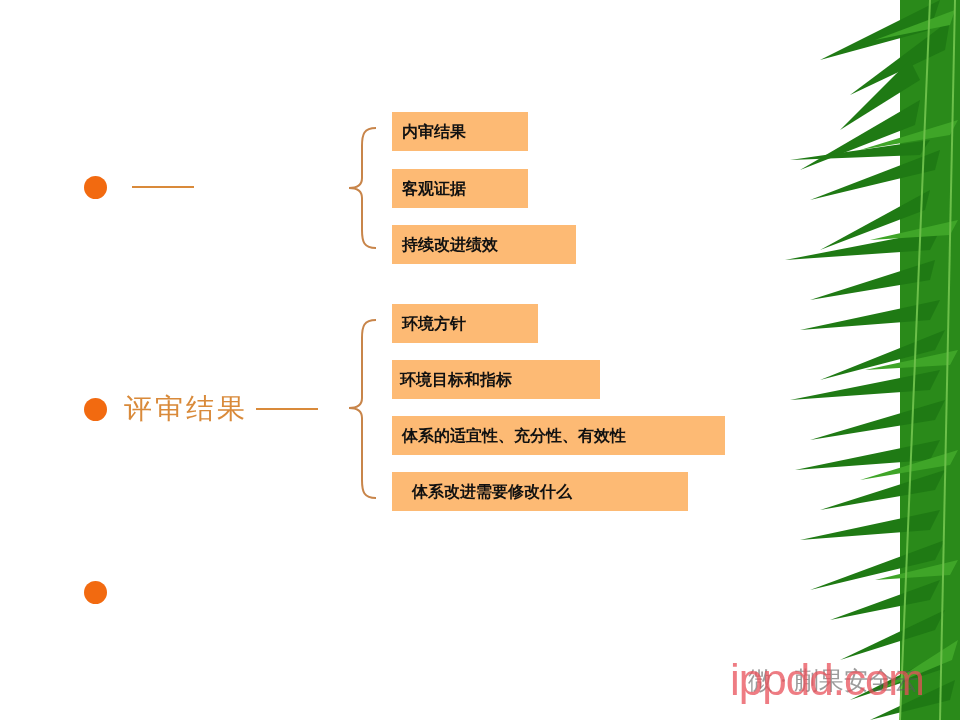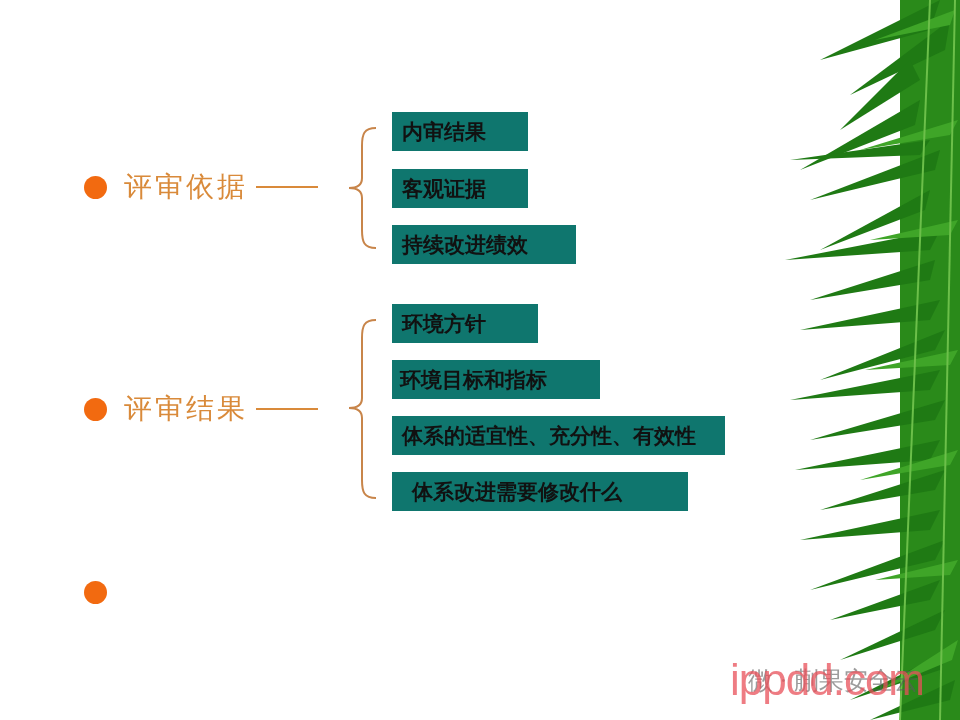--- a/index.html
+++ b/index.html
@@ -2,31 +2,30 @@
 <html><head>
 <meta charset="utf-8">
 <style>
   html, body { margin: 0; padding: 0; }
   body { width: 960px; height: 720px; position: relative; overflow: hidden; background: #ffffff; font-family: "DejaVu Serif", "Liberation Serif", serif; }
   .bullet-row { position: absolute; left: 84px; height: 40px; display: flex; align-items: center; }
   .bullet { width: 23px; height: 23px; border-radius: 50%; background: #f26a10; margin-right: 17px; flex: none; }
   .heading { font-family: "DejaVu Sans", "Liberation Sans", sans-serif; font-size: 28px; color: #d98a3a; letter-spacing: 3px; white-space: nowrap; }
   .dash { display: inline-block; width: 62px; height: 2px; background: #d98a3a; margin-left: 8px; vertical-align: middle; }
   .brace { position: absolute; }
-  .box { position: absolute; left: 392px; height: 39px; background: #0f766e; color: #111; font-size: 21px; line-height: 39px; white-space: nowrap; padding: 0 10px; box-sizing: border-box; font-weight: bold; font-family: "DejaVu Serif", "Liberation Serif", serif; }
+  .box { position: absolute; left: 392px; height: 39px; background: #fdba74; color: #111; font-size: 16px; line-height: 39px; white-space: nowrap; padding: 0 10px; box-sizing: border-box; font-weight: bold; font-family: "DejaVu Serif", "Liberation Serif", serif; }
   .bamboo { position: absolute; right: 0; top: 0; width: 180px; height: 720px; }
   .watermark { position: absolute; left: 730px; top: 655px; font-family: "Liberation Sans", sans-serif; font-size: 44px; color: rgba(232,80,90,0.75); letter-spacing: -1px; }
   .wm-small { position: absolute; left: 748px; top: 664px; font-family: Liberation Serif, serif; font-size: 25px; color: rgba(90,90,90,0.6); }
 </style>
 </head>
 <body>
 
 <div class="bullet-row" style="top:167px;">
   <span class="bullet"></span>
-  <span class="heading">评审依据</span>
   <span class="dash"></span>
 </div>
 <svg class="brace" style="left:346px; top:126px;" width="34" height="124">
   <path d="M30 2 C18 2 16 8 16 20 L16 52 C16 58 12 62 3 62 C12 62 16 66 16 72 L16 104 C16 116 18 122 30 122" fill="none" stroke="#c8854a" stroke-width="2"></path>
 </svg>
 <div class="box" style="top:112px; width:136px;">内审结果</div>
 <div class="box" style="top:169px; width:136px;">客观证据</div>
 <div class="box" style="top:225px; width:184px;">持续改进绩效</div>
 
 <div class="bullet-row" style="top:389px;">

